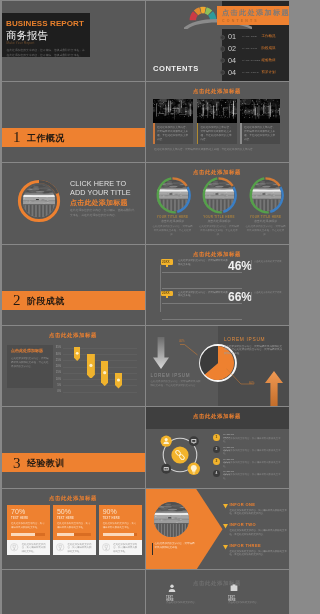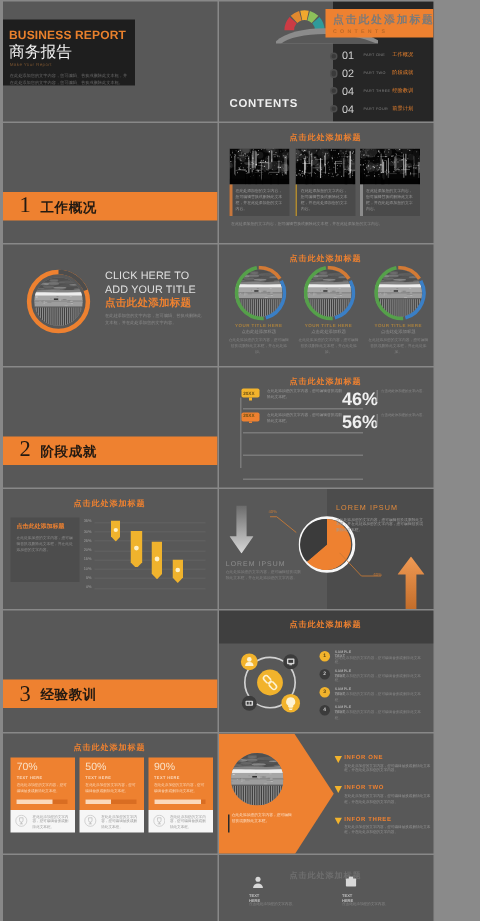--- a/index.html
+++ b/index.html
@@ -1236,31 +1236,31 @@
 <div class="tl-badge" style="background:#f2b32c">
           <span>20XX</span>
         </div>
 <div class="tl-tail" style="top:5.6px;background:#f2b32c"></div>
 <div class="tl-txt">在此处添加您的文字内容，您可编辑替换或删除此文本框。</div>
 <div class="tl-pct">46%</div>
 <div class="tl-sep"></div>
 <div class="tl-note">点击此处添加您的文字内容。</div>
 </div>
 <div class="tl-hr" style="top:43.2px"></div>
-<div class="tl-row" style="top:30.4px">
-<div class="tl-badge" style="background:#ee8130">
+<div class="tl-hr" style="top:58.8px"></div>
+<div class="tl-row" style="top:46.0px">
+<div class="tl-badge" style="background:#f2b32c">
           <span>20XX</span>
         </div>
-<div class="tl-tail" style="top:5.6px;background:#ee8130"></div>
+<div class="tl-tail" style="top:5.6px;background:#f2b32c"></div>
 <div class="tl-txt">在此处添加您的文字内容，您可编辑替换或删除此文本框。</div>
-<div class="tl-pct">56%</div>
+<div class="tl-pct">66%</div>
 <div class="tl-sep"></div>
 <div class="tl-note">点击此处添加您的文字内容。</div>
 </div>
-<div class="tl-hr" style="top:58.8px"></div>
 <div class="tl-hr" style="top:74.4px"></div>
 
 </div>
 <div class="slide" style="left:2px;top:326.0px">
 <div class="s-title">点击此处添加标题</div>
 <div class="pin-panel">
         <div class="pt">点击此处添加标题</div>
         <div class="pb">在此处添加您的文字内容，您可编辑替换或删除此文本框，并在此处添加您的文字内容。</div>
       </div>
 <div class="pin-ax" style="top:20.2px">35%</div>

